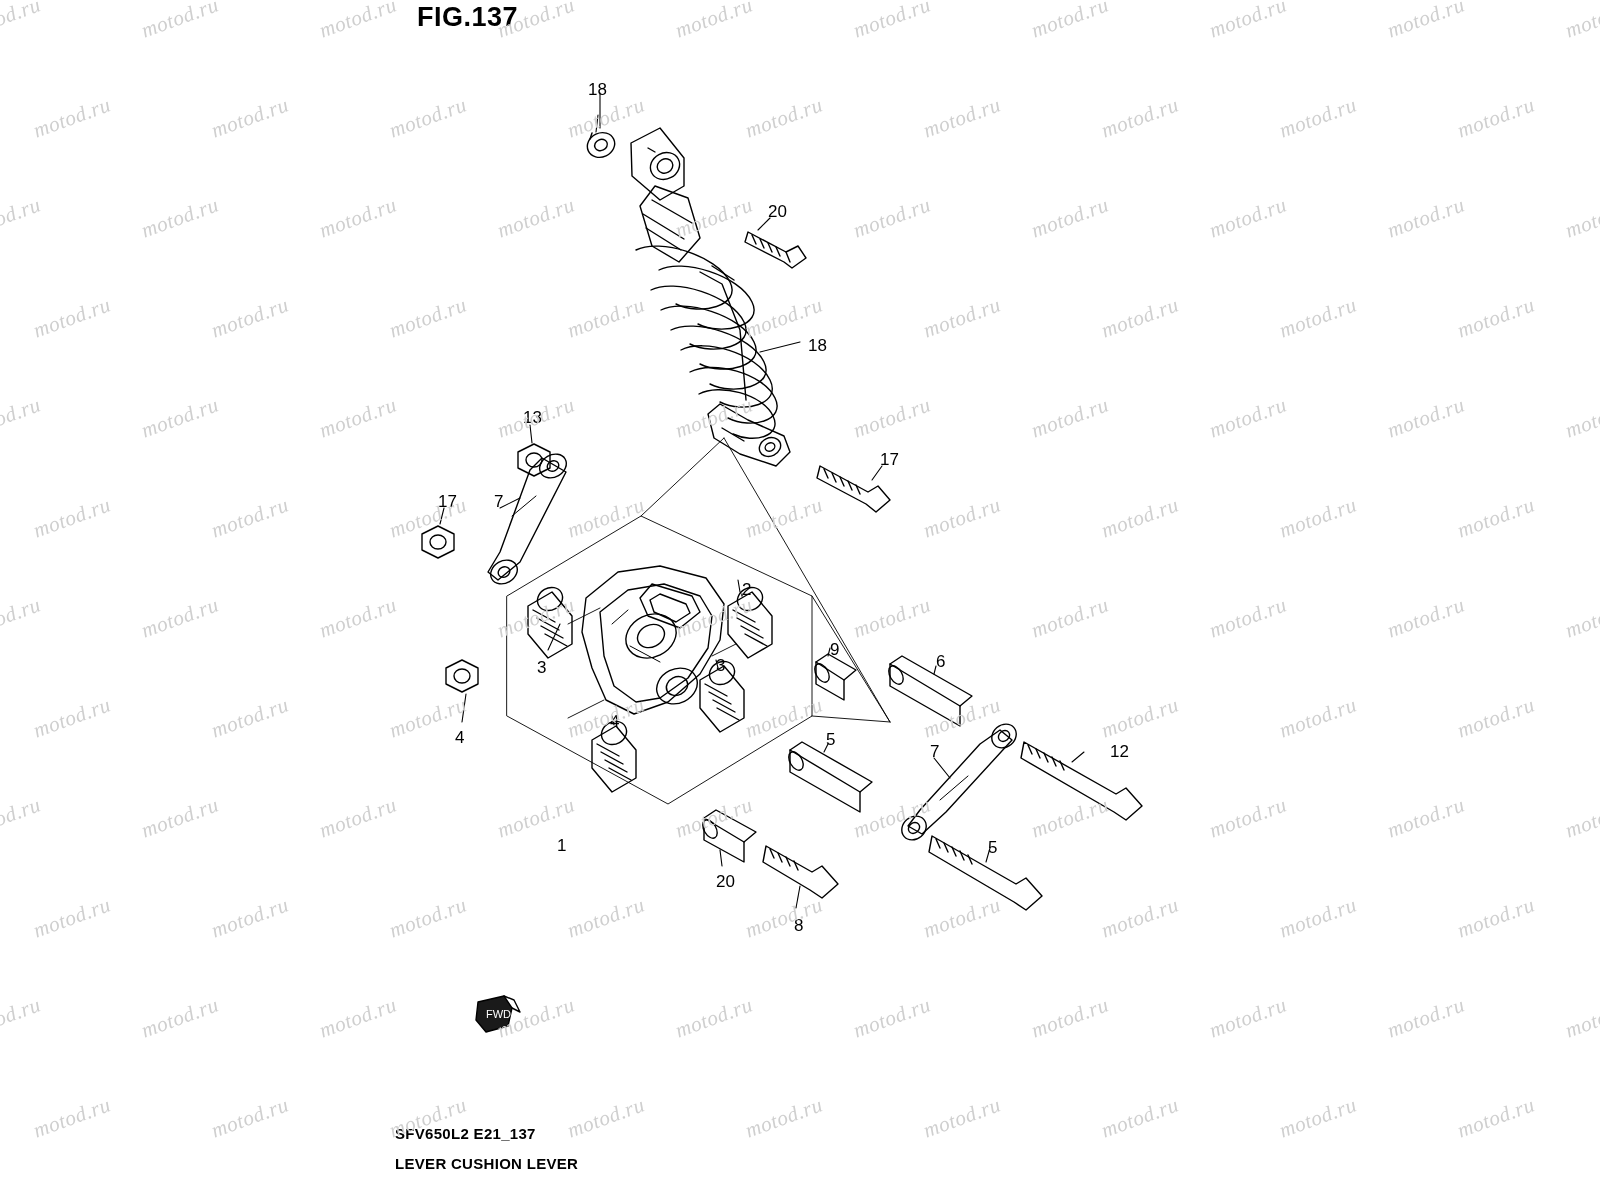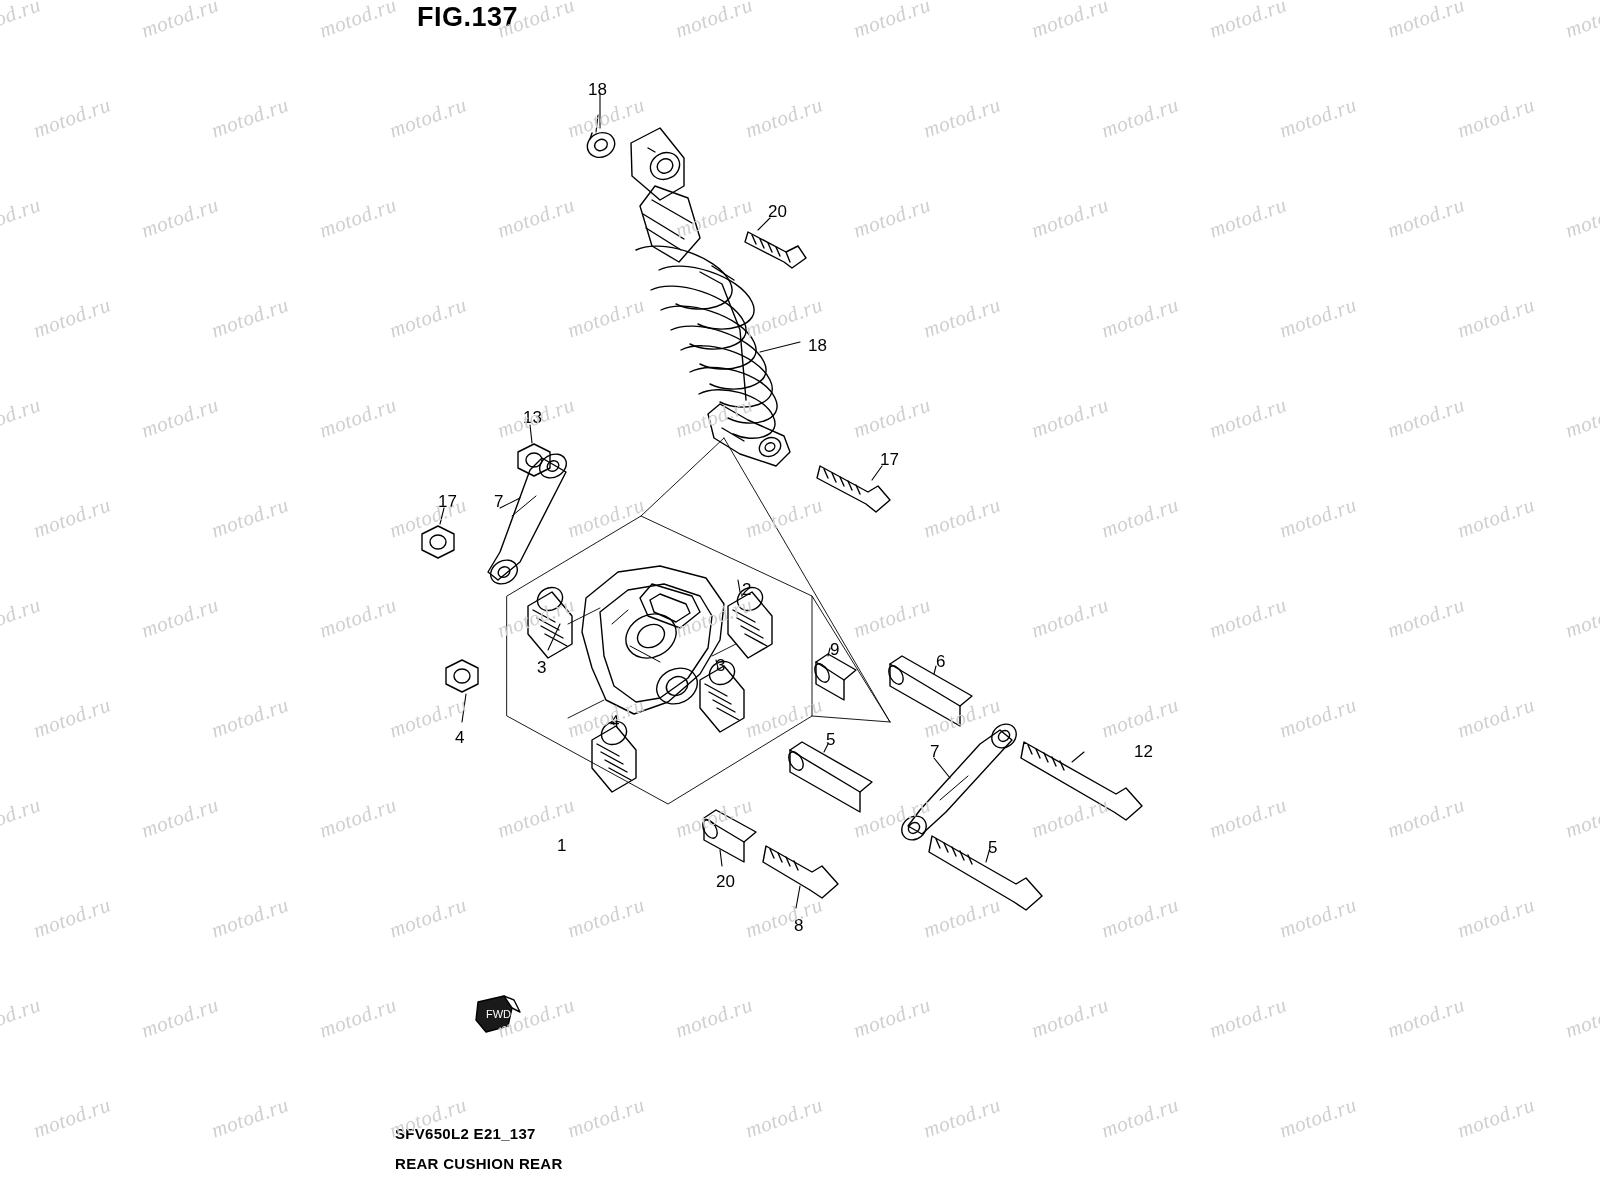--- a/index.html
+++ b/index.html
@@ -306,29 +306,29 @@
       <div class="callout" style="left: 494px; top: 492px;">7</div>
       <div class="callout" style="left: 742px; top: 580px;">2</div>
       <div class="callout" style="left: 830px; top: 640px;">9</div>
       <div class="callout" style="left: 936px; top: 652px;">6</div>
       <div class="callout" style="left: 537px; top: 658px;">3</div>
       <div class="callout" style="left: 716px; top: 656px;">3</div>
       <div class="callout" style="left: 455px; top: 728px;">4</div>
       <div class="callout" style="left: 610px; top: 712px;">4</div>
       <div class="callout" style="left: 826px; top: 730px;">5</div>
       <div class="callout" style="left: 930px; top: 742px;">7</div>
-      <div class="callout" style="left: 1134px; top: 742px;">12</div>
+      <div class="callout" style="left: 1110px; top: 742px;">12</div>
       <div class="callout" style="left: 557px; top: 836px;">1</div>
       <div class="callout" style="left: 716px; top: 872px;">20</div>
       <div class="callout" style="left: 794px; top: 916px;">8</div>
       <div class="callout" style="left: 988px; top: 838px;">5</div>
     </div>
 
   <div id="footer-code">SFV650L2 E21_137</div>
-  <div id="footer-name">REAR CUSHION REAR</div>
+  <div id="footer-name">LEVER CUSHION LEVER</div>
 
   <div id="watermark">
       <div class="wm" style="left: -40px; top: 20px; color: rgb(207, 207, 207); transform: rotate(-20deg);">motod.ru</div>
       <div class="wm" style="left: 138px; top: 20px; color: rgb(207, 207, 207); transform: rotate(-20deg);">motod.ru</div>
       <div class="wm" style="left: 316px; top: 20px; color: rgb(207, 207, 207); transform: rotate(-20deg);">motod.ru</div>
       <div class="wm" style="left: 494px; top: 20px; color: rgb(207, 207, 207); transform: rotate(-20deg);">motod.ru</div>
       <div class="wm" style="left: 672px; top: 20px; color: rgb(207, 207, 207); transform: rotate(-20deg);">motod.ru</div>
       <div class="wm" style="left: 850px; top: 20px; color: rgb(207, 207, 207); transform: rotate(-20deg);">motod.ru</div>
       <div class="wm" style="left: 1028px; top: 20px; color: rgb(207, 207, 207); transform: rotate(-20deg);">motod.ru</div>
       <div class="wm" style="left: 1206px; top: 20px; color: rgb(207, 207, 207); transform: rotate(-20deg);">motod.ru</div>

